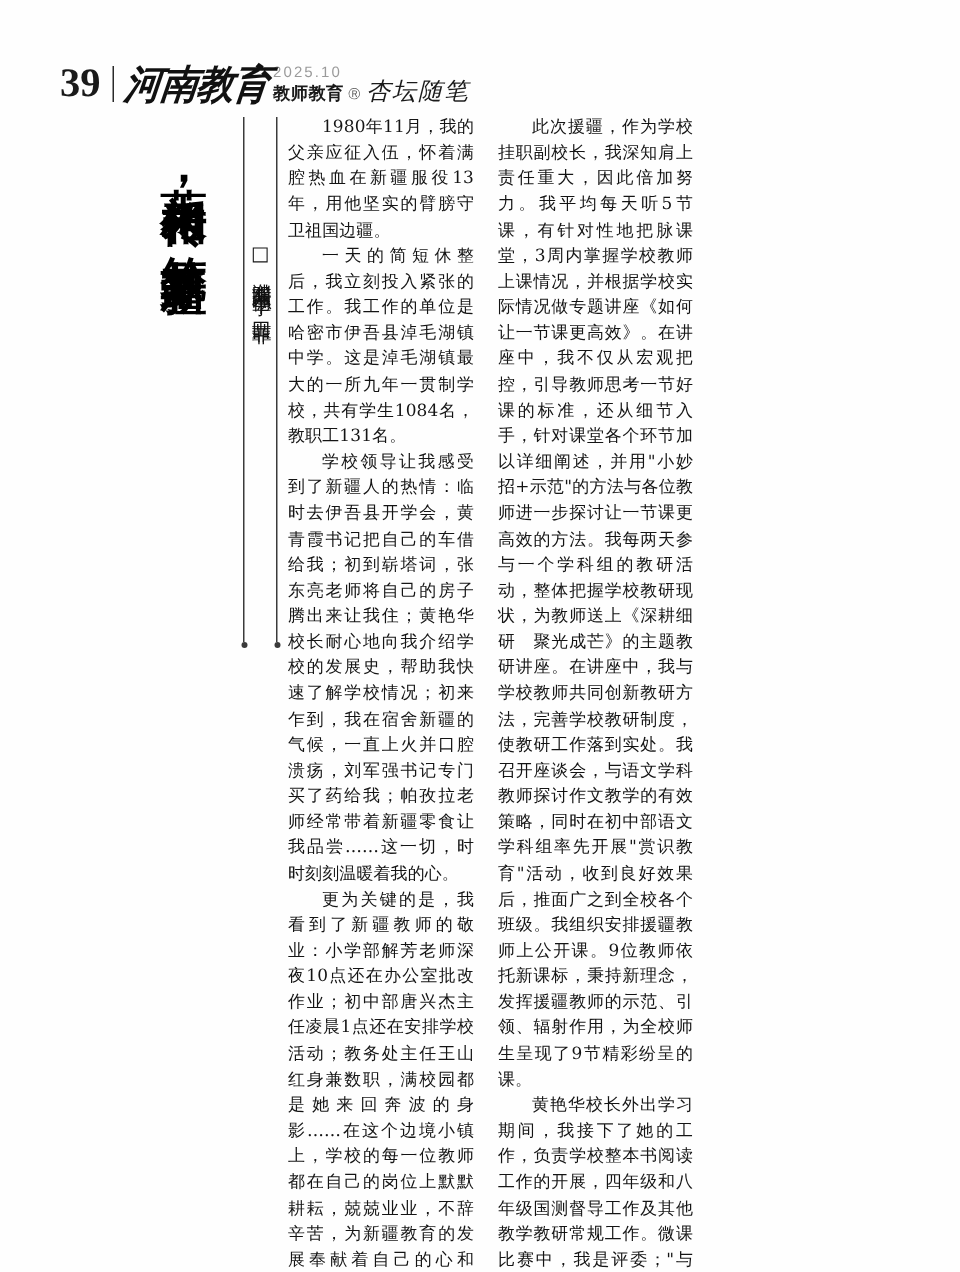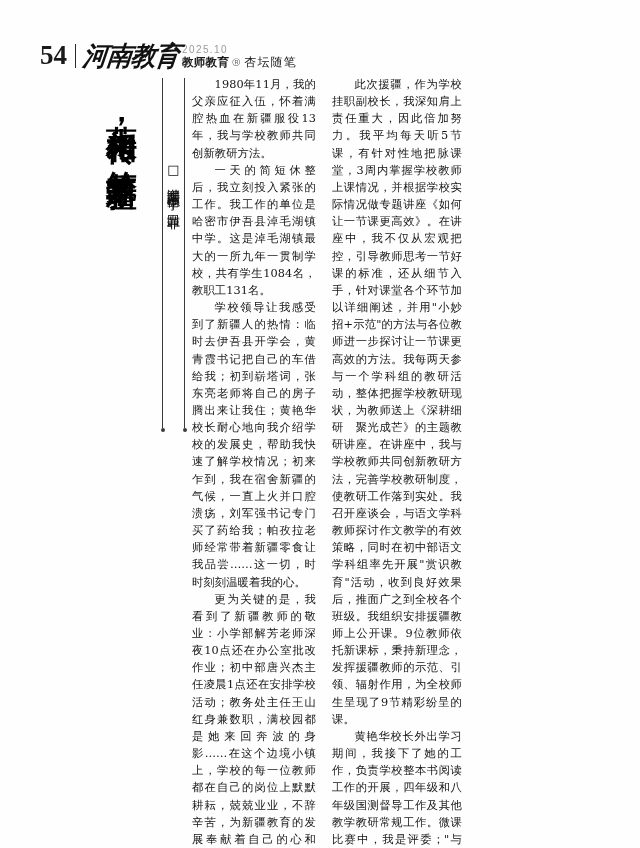--- a/index.html
+++ b/index.html
@@ -96,24 +96,25 @@
   }
   .sub-sep {
     font-size: 8px;
     color: #555;
     margin: 0 4px 0 3px;
     position: relative;
     top: -1px;
   }
   .sub-column {
     font-family: "DejaVu Serif", serif;
-    font-size: 12px;
+    font-size: 16px;
     color: #1a1a1a;
     letter-spacing: 1.2px;
     line-height: 12px;
+    font-style: italic;
   }
 
   
   .title-area {
     position: absolute;
     left: 44px;
     top: 78px;
     width: 146px;
     height: 360px;
   }
@@ -195,21 +196,21 @@
   .col p.noindent { text-indent: 0; }
 
   .col.col-wide { width: 130px; }
 </style>
 </head>
 <body>
 
 <div class="page">
 
   <div class="masthead">
-    <div class="folio">54</div>
+    <div class="folio">39</div>
     <div class="folio-rule"></div>
     <div class="brand">
       <div class="brand-logo">河南教育</div>
       <div class="brand-meta">
         <div class="issue-date">2025.10</div>
         <div class="sub-line">
           <span class="sub-brand">教师教育</span>
           <span class="sub-sep">Ⓡ</span>
           <span class="sub-column">杏坛随笔</span>
         </div>
@@ -220,21 +221,21 @@
   <div class="title-area">
     <div class="title-vertical">薪火相传，筑梦新疆</div>
     <div class="byline-vertical">□濮阳市开德中学　田菲菲</div>
     <div class="vrule vrule-a"></div>
     <div class="vrule vrule-b"></div>
   </div>
 
   <div class="columns">
 
     <div class="col">
-      <p>1980年11月，我的父亲应征入伍，怀着满腔热血在新疆服役13年，我与学校教师共同创新教研方法。</p>
+      <p>1980年11月，我的父亲应征入伍，怀着满腔热血在新疆服役13年，用他坚实的臂膀守卫祖国边疆。</p>
       <p>一天的简短休整后，我立刻投入紧张的工作。我工作的单位是哈密市伊吾县淖毛湖镇中学。这是淖毛湖镇最大的一所九年一贯制学校，共有学生1084名，教职工131名。</p>
       <p>学校领导让我感受到了新疆人的热情：临时去伊吾县开学会，黄青霞书记把自己的车借给我；初到崭塔词，张东亮老师将自己的房子腾出来让我住；黄艳华校长耐心地向我介绍学校的发展史，帮助我快速了解学校情况；初来乍到，我在宿舍新疆的气候，一直上火并口腔溃疡，刘军强书记专门买了药给我；帕孜拉老师经常带着新疆零食让我品尝……这一切，时时刻刻温暖着我的心。</p>
       <p>更为关键的是，我看到了新疆教师的敬业：小学部解芳老师深夜10点还在办公室批改作业；初中部唐兴杰主任凌晨1点还在安排学校活动；教务处主任王山红身兼数职，满校园都是她来回奔波的身影……在这个边境小镇上，学校的每一位教师都在自己的岗位上默默耕耘，兢兢业业，不辞辛苦，为新疆教育的发展奉献着自己的心和热。他们是心怀国之大者，捧着赤诚之心、奉献之心，将生命与脚下的土地融为一体，像新疆的胡杨向下扎根于碱壤之中诉说不朽的传说一样，新疆教育者将最美的诗篇写在这片热土</p>
     </div>
 
     <div class="col col-wide">
       <p>此次援疆，作为学校挂职副校长，我深知肩上责任重大，因此倍加努力。我平均每天听5节课，有针对性地把脉课堂，3周内掌握学校教师上课情况，并根据学校实际情况做专题讲座《如何让一节课更高效》。在讲座中，我不仅从宏观把控，引导教师思考一节好课的标准，还从细节入手，针对课堂各个环节加以详细阐述，并用"小妙招+示范"的方法与各位教师进一步探讨让一节课更高效的方法。我每两天参与一个学科组的教研活动，整体把握学校教研现状，为教师送上《深耕细研　聚光成芒》的主题教研讲座。在讲座中，我与学校教师共同创新教研方法，完善学校教研制度，使教研工作落到实处。我召开座谈会，与语文学科教师探讨作文教学的有效策略，同时在初中部语文学科组率先开展"赏识教育"活动，收到良好效果后，推面广之到全校各个班级。我组织安排援疆教师上公开课。9位教师依托新课标，秉持新理念，发挥援疆教师的示范、引领、辐射作用，为全校师生呈现了9节精彩纷呈的课。</p>
       <p>黄艳华校长外出学习期间，我接下了她的工作，负责学校整本书阅读工作的开展，四年级和八年级国测督导工作及其他教学教研常规工作。微课比赛中，我是评委；"与春有约　共赴美好"跨学科主题学习活动中，我是策划者；整本书阅读工作中，我是负责人。早读时，有我忙碌的身影；晚自习后，有我凝望的眼神。作为一直在初中学段工作的教师，我尊重学校安排，担任小学五年级语文教学工作，认真备课研课，向组内语文教师请教，努力上好每一节课。同时，我设计"民族团结一家亲　同心共筑豫疆情"活动方案，将濮阳市开德中学的优质资源分享给淖毛湖镇中学，并搭建双方教师及学生沟通交流的平台，把民族团结的种子播种在每个人心中。</p>
 
     </div>

